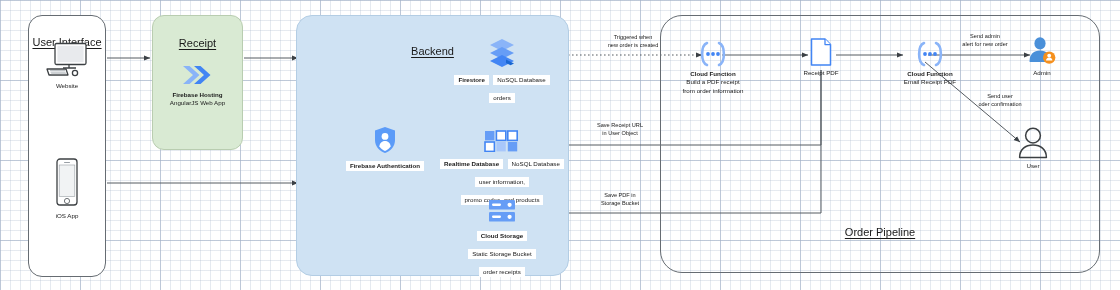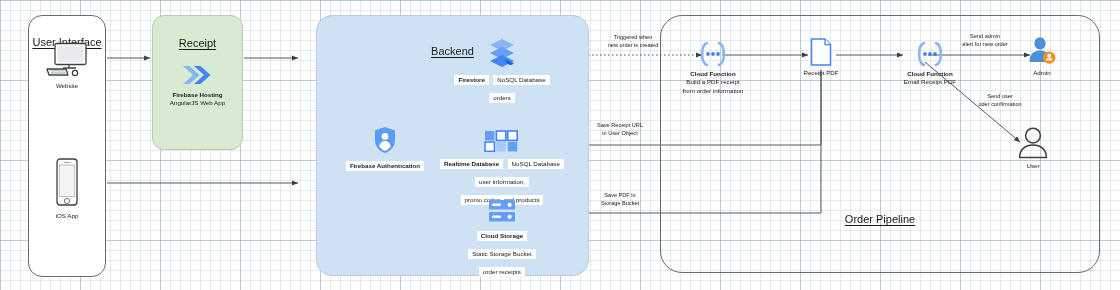--- a/index.html
+++ b/index.html
@@ -22,21 +22,21 @@
   .panel-title{
     position:absolute;width:100%;text-align:center;
     font-size:11px;color:#1a1a1a;text-decoration:underline;
     text-underline-offset:2px;white-space:nowrap;
   }
 
   .ui-panel{left:28px;top:15px;width:78px;height:262px;
     background:#ffffff;border:1.4px solid #666c72;border-radius:14px;}
   .fe-panel{left:152px;top:15px;width:91px;height:135px;
     background:#d9ead3;border:1.2px solid #b9cdb0;border-radius:12px;}
-  .be-panel{left:316px;top:15px;width:273px;height:261px;
+  .be-panel{left:296px;top:15px;width:273px;height:261px;
     background:#cfe2f3;border:1.2px solid #b3cde4;border-radius:16px;}
   .op-panel{left:660px;top:15px;width:440px;height:258px;
     background:transparent;border:1.3px solid #666c72;border-radius:22px;}
 
   .node{position:absolute;text-align:center;}
   .node .icon{margin:0 auto;display:block;}
   .cap{font-size:6.2px;line-height:1.35;color:#1a1a1a;white-space:nowrap;}
   .cap.b{font-weight:bold;}
   .cap-box{
     background:#ffffff;display:inline-block;padding:1px 4px;
@@ -97,21 +97,21 @@
 
   <div class="panel fe-panel">
     <div class="panel-title" style="top:21px;">Receipt</div>
   </div>
 
   <div class="panel be-panel">
     <div class="panel-title" style="top:29px;">Backend</div>
   </div>
 
   <div class="panel op-panel">
-    <div class="panel-title" style="top:197px;">Order Pipeline</div>
+    <div class="panel-title" style="top:210px;">Order Pipeline</div>
   </div>
 
   <div class="node" style="left:33px;top:42px;width:68px;">
     <svg class="icon" width="44" height="36" viewBox="0 0 44 36">
       <g fill="none" stroke="#3c4043" stroke-width="1.3" stroke-linejoin="round">
         <rect x="10" y="1.5" width="31" height="21" rx="1.5" fill="#fff"></rect>
         <rect x="12.4" y="3.8" width="26.2" height="16.4" fill="#e8eaed" stroke="none"></rect>
         <path d="M24 22.5 L24 26 M18 26 L31 26"></path>
         <path d="M2 27 L21 27 L23 33 L4 33 Z" fill="#fff"></path>
         <circle cx="30" cy="31" r="2.6" fill="#fff"></circle>

